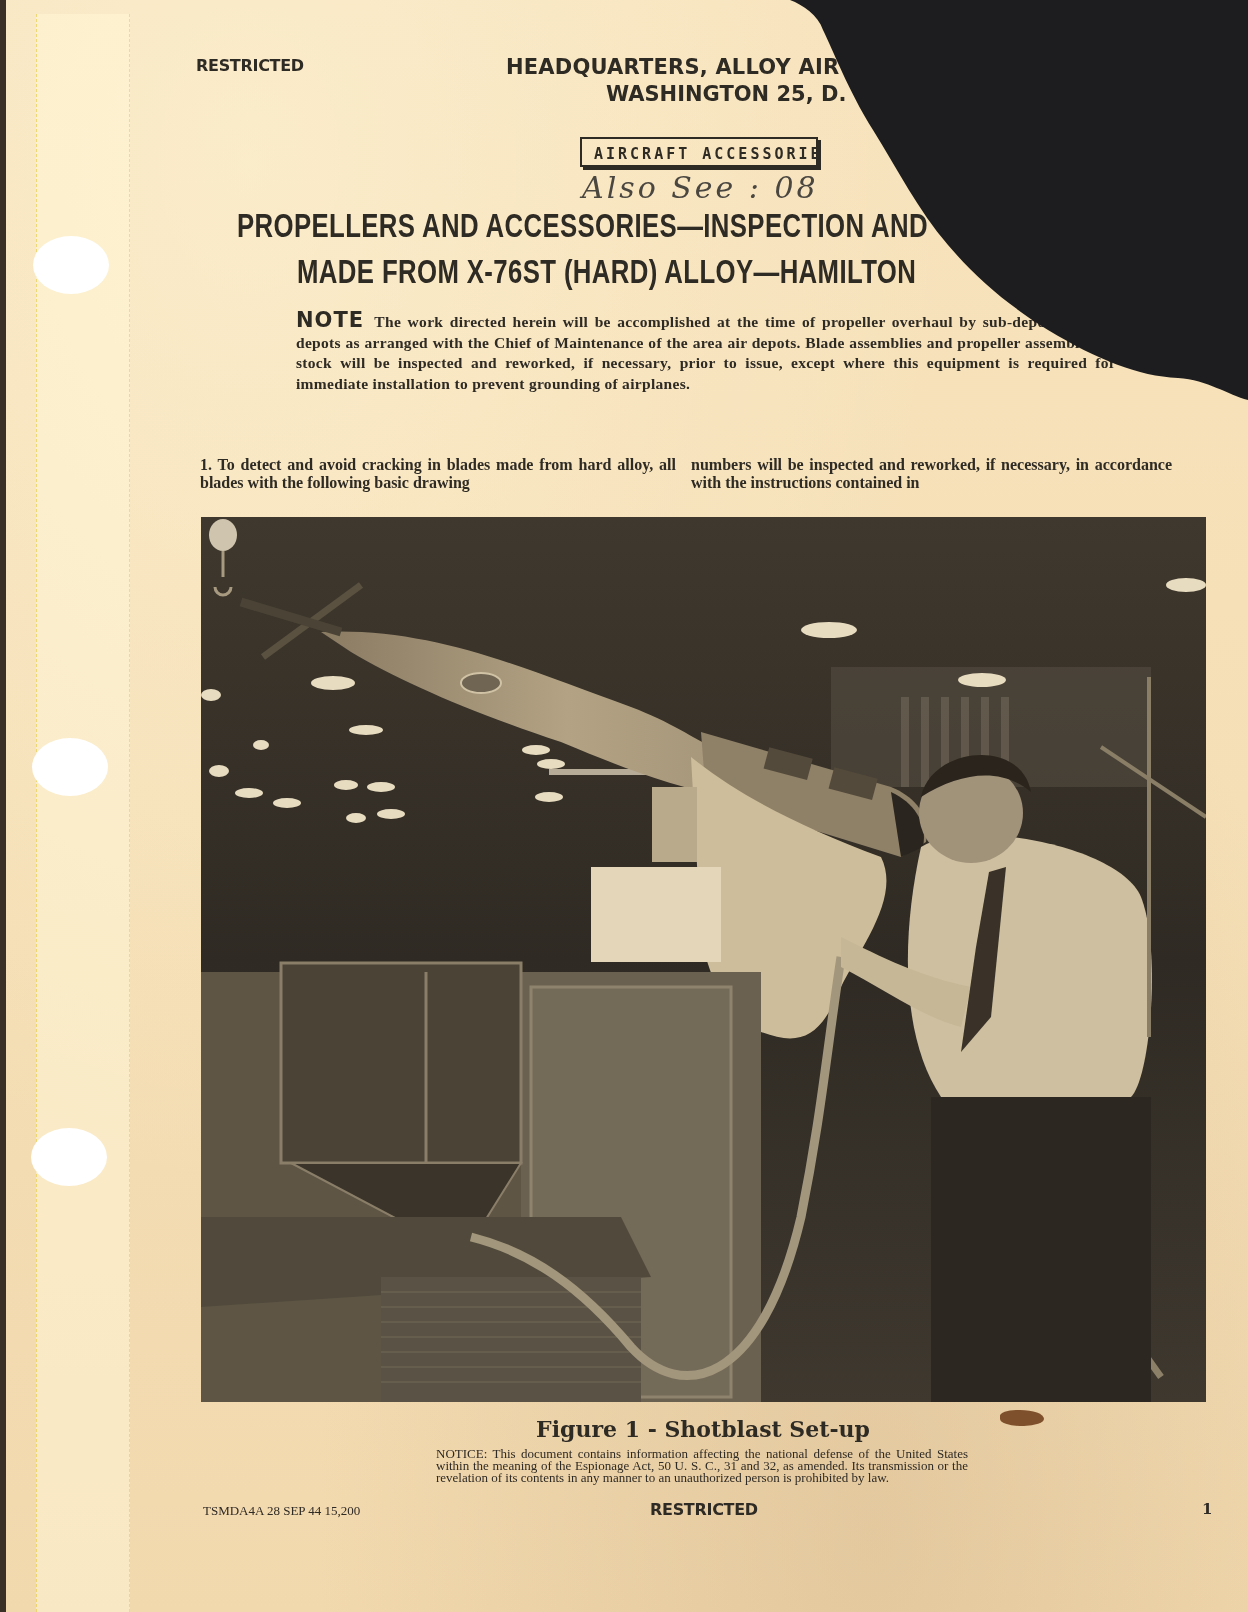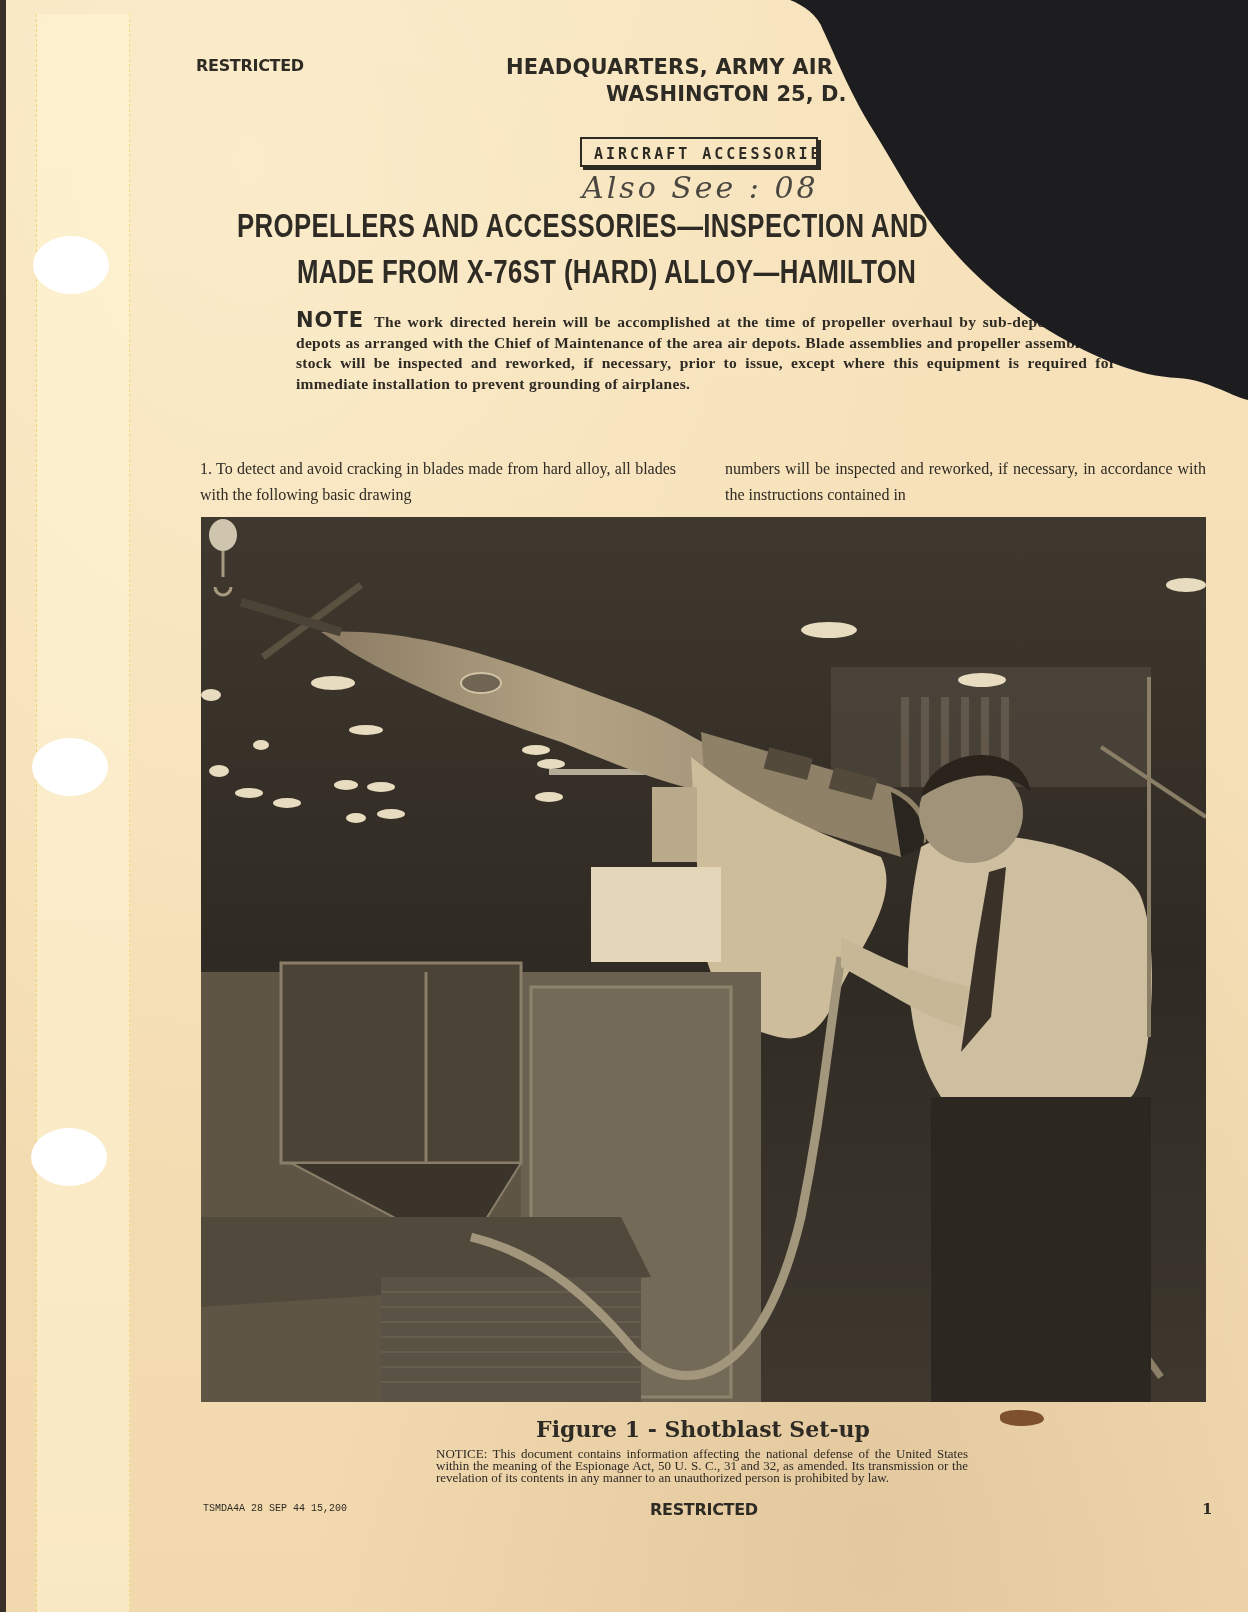--- a/index.html
+++ b/index.html
@@ -47,53 +47,53 @@
     position:absolute; font-family: "Liberation Sans", sans-serif; font-weight:bold;
     font-size:33px; transform: scaleX(0.78); transform-origin:left top; white-space:nowrap; letter-spacing:0.5px;
   }
   .title1 { left:237px; top:207px; }
   .title2 { left:297px; top:253px; }
   .note {
     position:absolute; left:296px; top:310px; width:820px; font-size:15.5px; line-height:20.5px;
     font-family:"Liberation Serif", serif; font-weight:bold; text-align:justify; letter-spacing:0.3px;
   }
   .note-label { font-family:"DejaVu Sans", sans-serif; font-size:21px; font-weight:900; letter-spacing:1px; margin-right:4px; }
-  .col { position:absolute; top:456px; font-family:"Liberation Serif", serif; font-weight:normal; font-size:16px; line-height:26px; text-align:justify; }
+  .col { position:absolute; top:456px; font-family:"Liberation Serif", serif; font-weight:bold; font-size:16px; line-height:18px; text-align:justify; }
   .col1 { left:200px; width:476px; }
-  .col2 { left:725px; width:481px; }
+  .col2 { left:691px; width:481px; }
   .photo {
     position:absolute; left:201px; top:517px; width:1005px; height:885px; overflow:hidden;
     background: #3b352c;
   }
   .caption {
     position:absolute; left:200px; width:1006px; top:1416px; text-align:center;
     font-family:"DejaVu Serif", serif; font-weight:bold; font-size:22px;
   }
   .notice {
     position:absolute; left:436px; top:1448px; width:532px; font-family:Liberation Serif, serif;
     font-size:13px; line-height:12px; text-align:justify;
   }
-  .footer-code { position:absolute; left:203px; top:1503px; font-family:Liberation Mono, monospace; font-size:10px; }
+  .footer-code { position:absolute; left:203px; top:1503px; font-family:Liberation Serif, serif; font-size:13px; }
   .footer-restricted { position:absolute; left:650px; top:1500px; font-weight:bold; font-size:16px; font-family:"DejaVu Sans", sans-serif; letter-spacing:-0.3px; }
   .page-num { position:absolute; left:1202px; top:1500px; font-weight:bold; font-size:15px; }
   .stain { position:absolute; left:1000px; top:1410px; width:44px; height:16px; background:#6b3a16; border-radius:40% 60% 50% 50%; opacity:0.85; }
 </style>
 </head>
 <body>
 
 <div class="paper"></div>
 <div class="edge-left"></div>
 <div class="stripe"></div>
 
 <div class="hole" style="left:33px; top:236px;"></div>
 <div class="hole" style="left:32px; top:738px;"></div>
 <div class="hole" style="left:31px; top:1128px;"></div>
 
 <div class="restricted-top sans">RESTRICTED</div>
-<div class="hq sans">HEADQUARTERS, ARMY AIR</div>
+<div class="hq sans">HEADQUARTERS, ALLOY AIR</div>
 <div class="wash sans">WASHINGTON 25, D.</div>
 <div class="category-box">AIRCRAFT ACCESSORIES</div>
 <div class="handwritten">Also See : 08</div>
 
 <div class="title1">PROPELLERS AND ACCESSORIES—INSPECTION AND</div>
 <div class="title2">MADE FROM X-76ST (HARD) ALLOY—HAMILTON</div>
 
 <div class="note">
   <span class="note-label">NOTE</span>
   <span>The work directed herein will be accomplished at the time of propeller overhaul by sub-depots and air depots as arranged with the Chief of Maintenance of the area air depots. Blade assemblies and propeller assemblies in stock will be inspected and reworked, if necessary, prior to issue, except where this equipment is required for immediate installation to prevent grounding of airplanes.</span>

